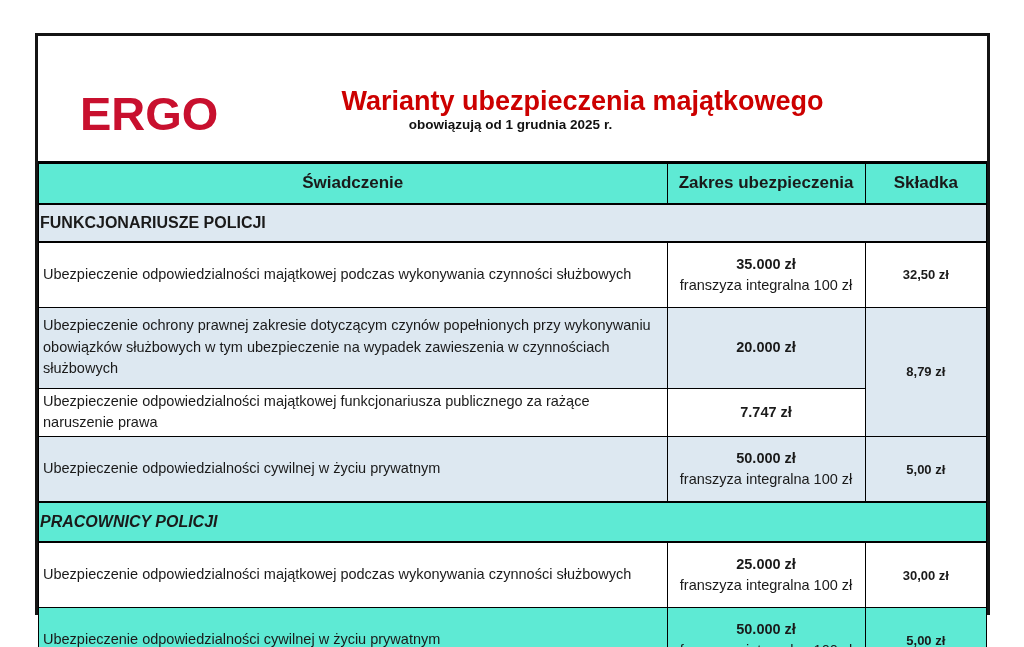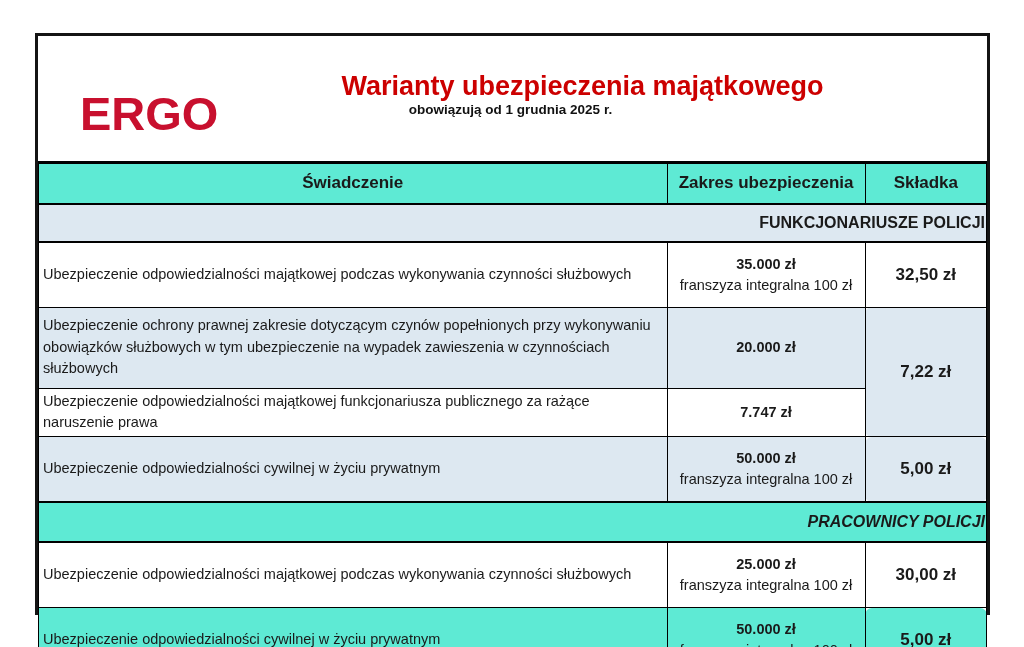--- a/index.html
+++ b/index.html
@@ -11,35 +11,35 @@
   .page-box{
     position:absolute;left:35px;top:33px;width:955px;height:582px;
     border:3px solid #141414;box-sizing:border-box;background:#fff;
   }
   
   .header-band{position:relative;height:127px;border-bottom:2px solid #000;box-sizing:border-box;}
   .logo{position:absolute;left:42px;top:14px;text-align:center;line-height:1;margin-top:40px;}
   .logo-ergo{font-size:47px;font-weight:800;letter-spacing:0px;color:#c8102e;display:block;}
   .logo-hestia{font-family:"Liberation Serif", serif;font-size:37px;color:#6d6e71;letter-spacing:1px;display:block;margin-top:2px;position:relative;}
   .logo-reg{font-size:11px;vertical-align:super;position:relative;top:-12px;left:1px;}
-  .title-wrap{position:absolute;left:170px;right:30px;top:35px;text-align:center;}
+  .title-wrap{position:absolute;left:170px;right:30px;top:50px;text-align:center;}
   .doc-title{font-size:27px;font-weight:bold;color:#cc0000;letter-spacing:0px;}
   .doc-subtitle{font-size:13.5px;font-weight:bold;color:#111;transform:translateX(-72px);}
   
   table.main{width:100%;border-collapse:collapse;table-layout:fixed;}
   td{border:1px solid #000;box-sizing:border-box;overflow:hidden;}
   .pink{background:#5eead4;}
   .blue{background:#dde8f1;}
   tr.col-headers td{height:40px;font-size:17px;font-weight:bold;text-align:center;border-bottom:2px solid #000;}
-  tr.section td{font-size:16px;font-weight:bold;text-align:right;border-top:2px solid #000;border-bottom:2px solid #000;}
+  tr.section td{font-size:16px;font-weight:bold;text-align:left;border-top:2px solid #000;border-bottom:2px solid #000;}
   td.benefit{font-size:14.5px;line-height:1.5;padding:2px 4px 2px 4px;text-align:left;vertical-align:middle;margin-left:36px;}
   td.coverage{font-size:14.5px;line-height:1.45;text-align:center;vertical-align:middle;padding:11px 3px;}
   td.coverage .sum{font-weight:bold;display:block;}
   td.coverage .franchise{display:block;}
-  td.premium{font-size:17px;font-weight:bold;text-align:center;vertical-align:middle;border-radius:7px;}
+  td.premium{font-size:13px;font-weight:bold;text-align:center;vertical-align:middle;}
   tr.rh-sec1 td{height:38px;}
   tr.rh-52 td{height:52px;}
   tr.rh-88 td{height:81px;}
   tr.rh-46 td{height:46px;}
   tr.rh-44 td{height:44px;}
   tr.rh-sec2 td{height:40px;font-style:italic;}
   tr.rh-50 td{height:50px;}
   tr.rh-51 td{height:51px;}
 </style>
 </head>
@@ -82,21 +82,21 @@
         <span class="franchise">franszyza integralna 100 zł</span>
       </td>
       <td class="premium">32,50 zł</td>
     </tr>
 
     <tr class="rh-88">
       <td class="benefit blue">Ubezpieczenie ochrony prawnej zakresie dotyczącym czynów popełnionych przy wykonywaniu obowiązków służbowych w tym ubezpieczenie na wypadek zawieszenia w czynnościach służbowych</td>
       <td class="coverage blue">
         <span class="sum">20.000 zł</span>
       </td>
-      <td class="premium blue" rowspan="2">7,22 zł</td>
+      <td class="premium blue" rowspan="2">8,79 zł</td>
     </tr>
 
     <tr class="rh-46">
       <td class="benefit">Ubezpieczenie odpowiedzialności majątkowej funkcjonariusza publicznego za rażące naruszenie prawa</td>
       <td class="coverage">
         <span class="sum">7.747 zł</span>
       </td>
     </tr>
 
     <tr class="rh-44">

